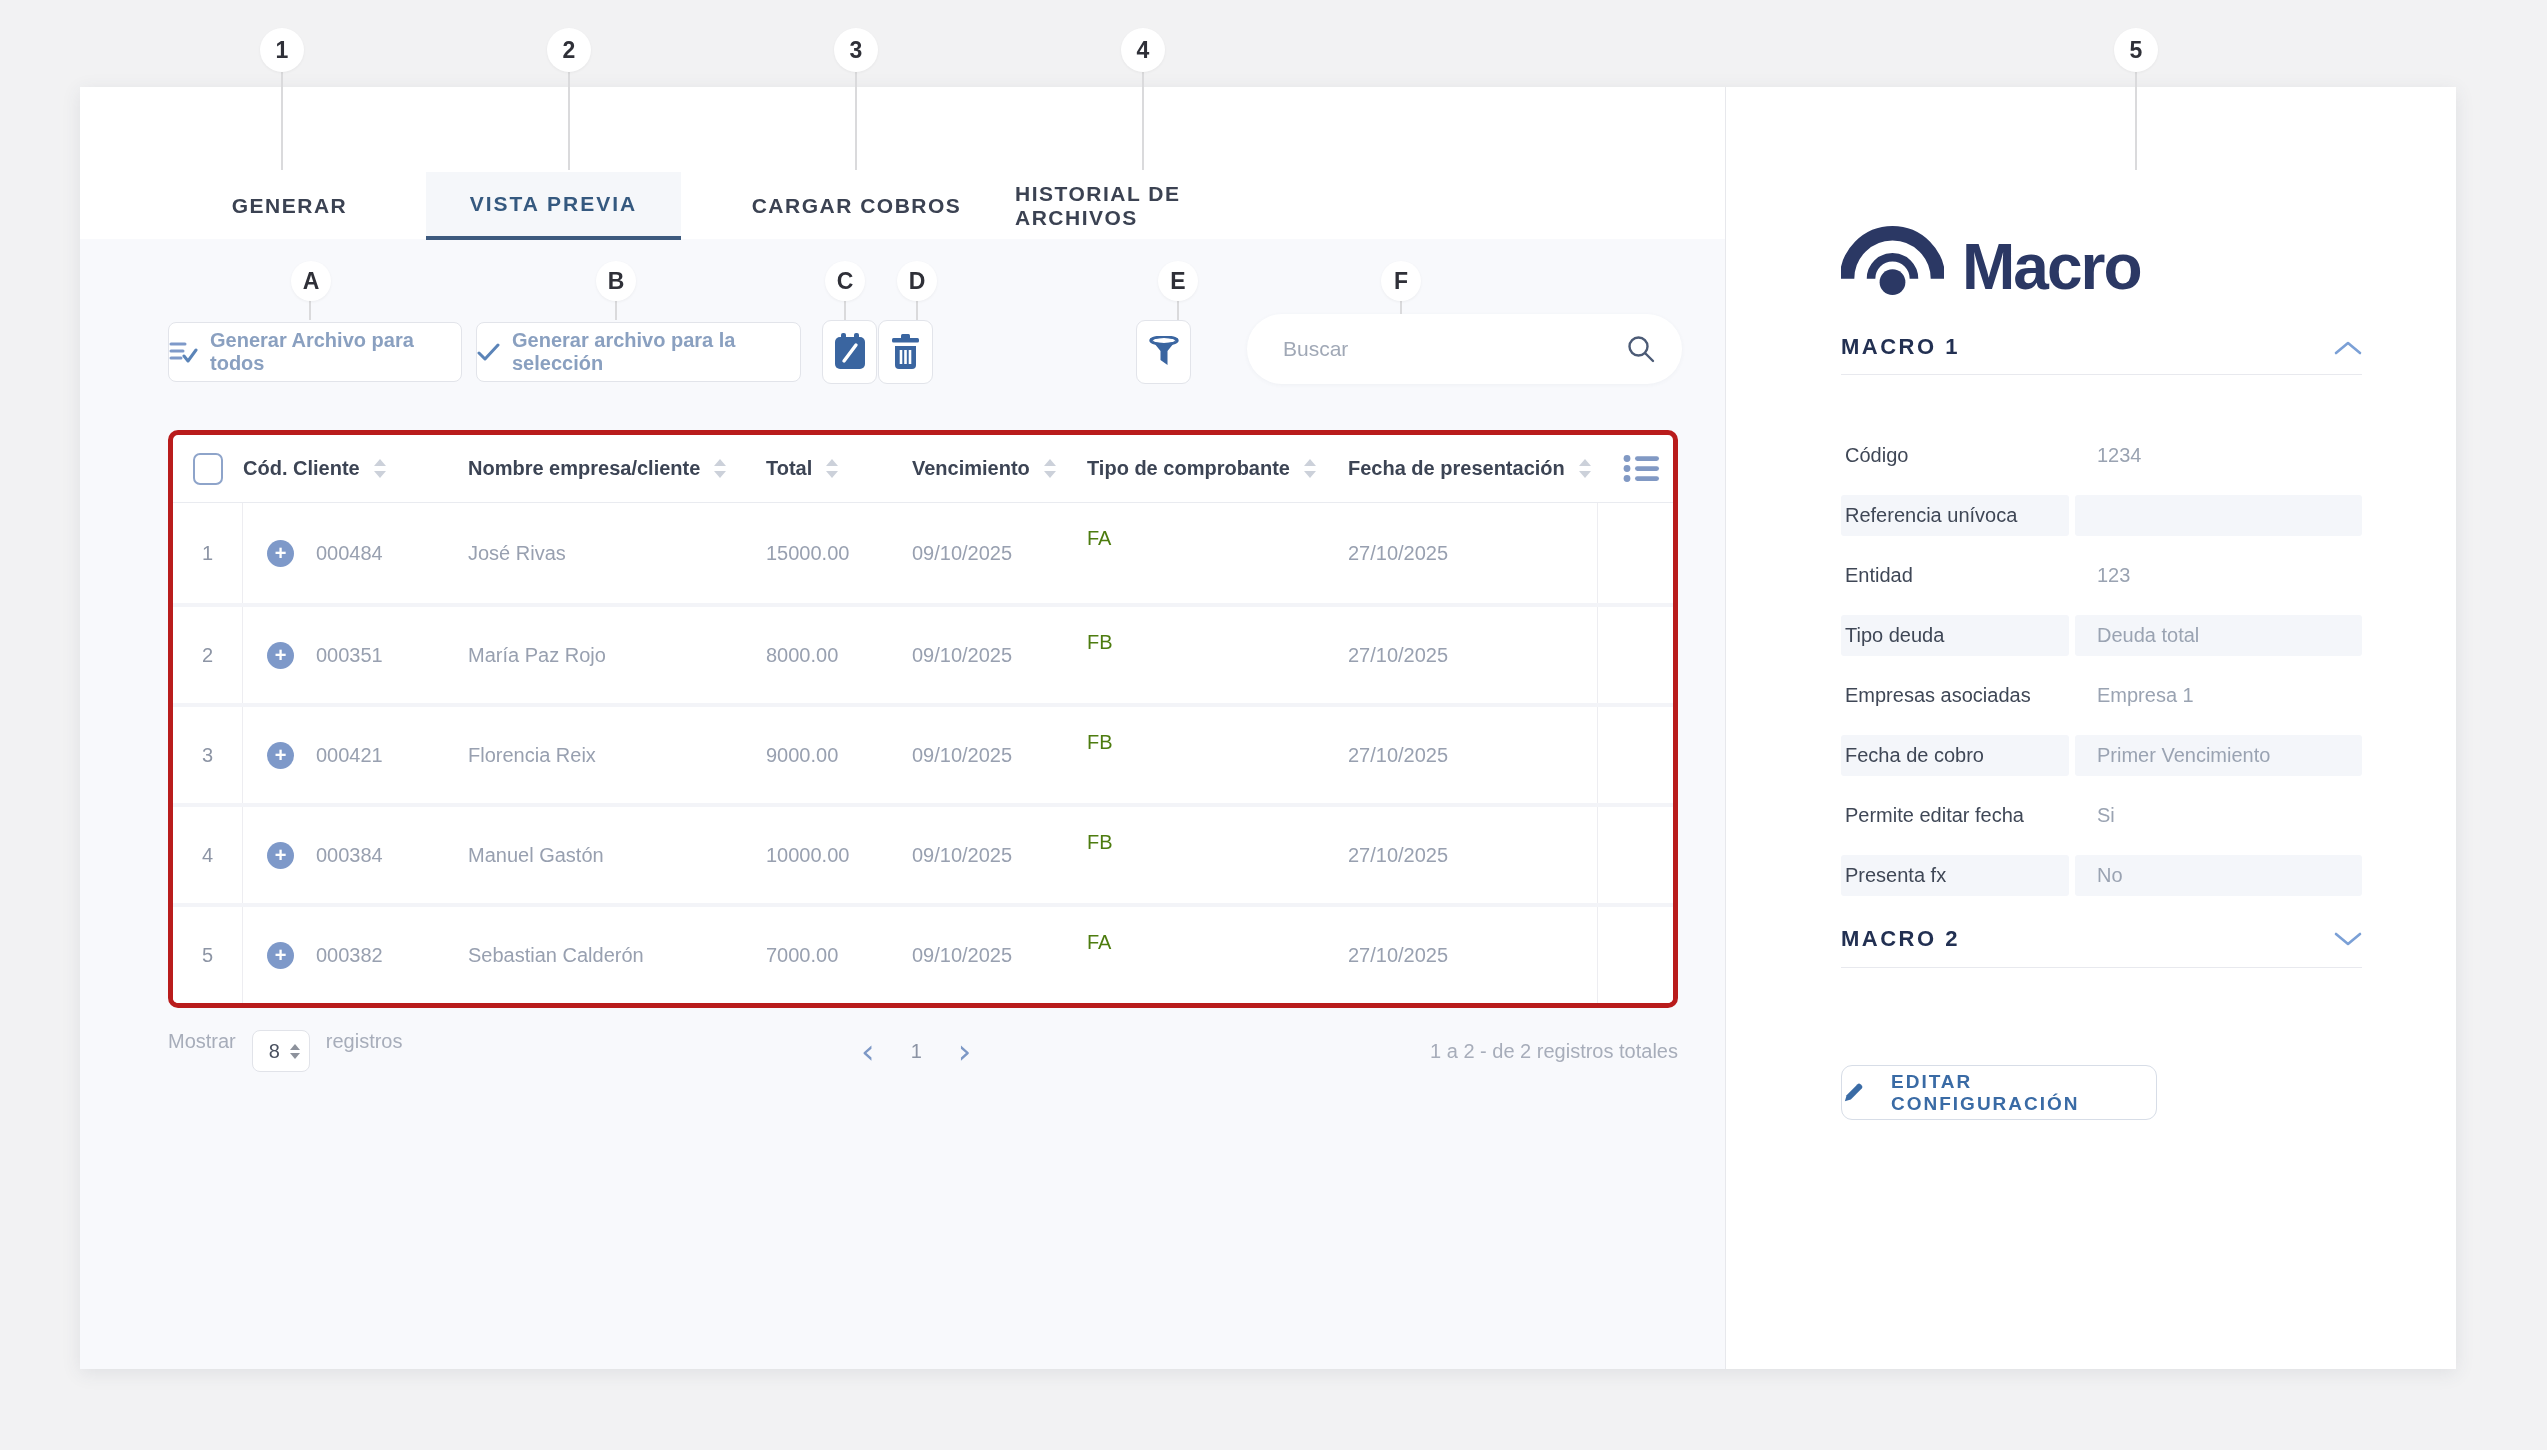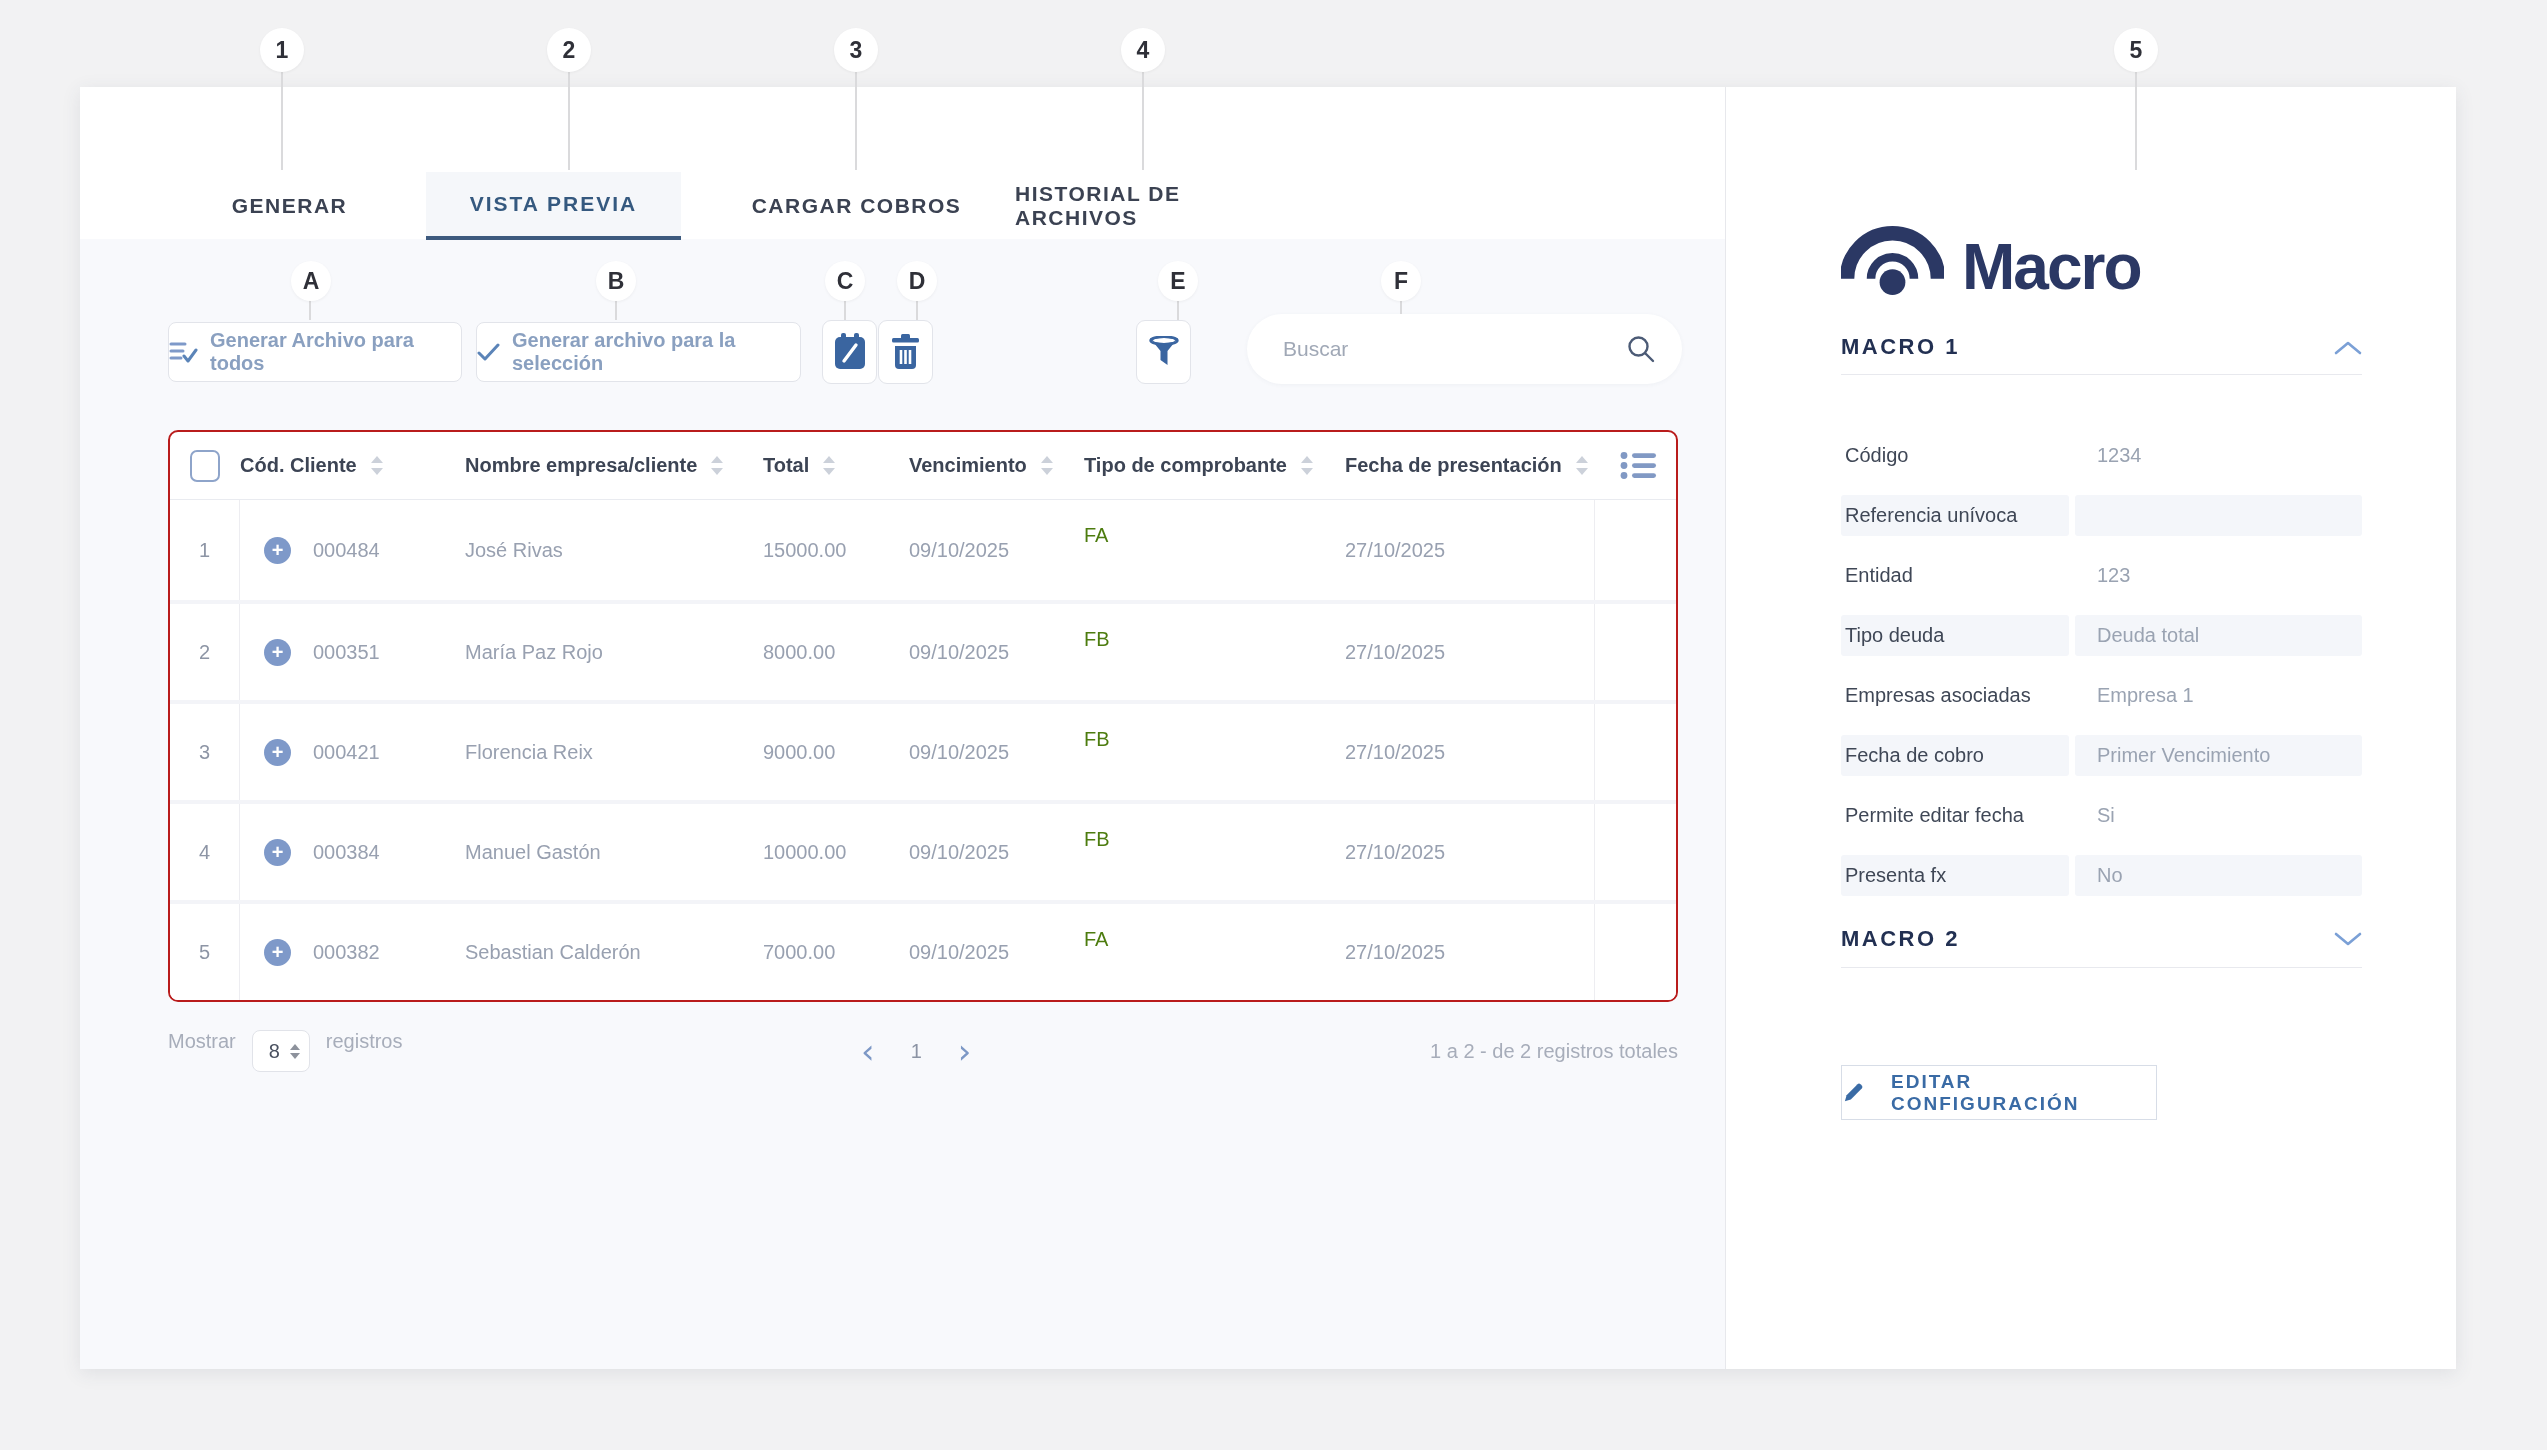--- a/index.html
+++ b/index.html
@@ -53,21 +53,21 @@
   }
   .search input {
     flex:1; border:none; outline:none; font-size:21px; color:#5a6270;
     font-family:"Liberation Sans", sans-serif; background:transparent;
   }
   .search input::placeholder { color:#a0a8b6; }
 
   
   .table {
     position:absolute; left:88px; top:343px; width:1510px;
-    background:#fff; border:2px solid #b91c1c; border-radius:10px; overflow:hidden;
+    background:#fff; border:5px solid #b91c1c; border-radius:10px; overflow:hidden;
   }
   .trow {
     display:grid;
     grid-template-columns:70px 225px 298px 146px 175px 261px 249px 88px;
     align-items:center;
   }
   .thead { height:68px; border-bottom:1px solid #e9ebf0; font-size:20px; font-weight:600; color:#3c4454; }
   .th { display:flex; align-items:center; cursor:pointer; }
   .sort { display:flex; flex-direction:column; gap:5px; margin-left:14px; }
   .sort i { display:block; width:0; height:0; border-left:6px solid transparent; border-right:6px solid transparent; }
@@ -119,21 +119,21 @@
   .divider { position:absolute; left:115px; width:521px; height:1px; background:#e8e9ee; }
 
   .fields { position:absolute; left:115px; top:348px; width:521px; }
   .field { display:flex; height:41px; margin-bottom:19px; }
   .f-label { width:228px; display:flex; align-items:center; padding-left:4px; font-size:20px; color:#3f4756; border-radius:3px; }
   .f-value { flex:1; margin-left:6px; display:flex; align-items:center; padding-left:22px; font-size:20px; color:#9aa3b2; border-radius:3px;text-align:right; }
   .field.striped .f-label, .field.striped .f-value { background:#f4f6fa; }
 
   .edit-btn {
     position:absolute; left:115px; top:978px; width:316px; height:55px;
-    background:#fff; border:1.5px solid #d7dde7; border-radius:0;
+    background:#fff; border:1.5px solid #d7dde7; border-radius:11px;
     display:flex; align-items:center; justify-content:center; gap:26px;
     font-size:19px; font-weight:700; letter-spacing:2px; color:#3a6ba5; cursor:pointer;
   }
 
   
   .marker {
     position:absolute; z-index:6; background:#fff; border-radius:50%;
     display:flex; align-items:center; justify-content:center;
     font-size:23px; font-weight:600; color:#2f3038;
     box-shadow:0 1px 3px rgba(0,0,0,.05);

